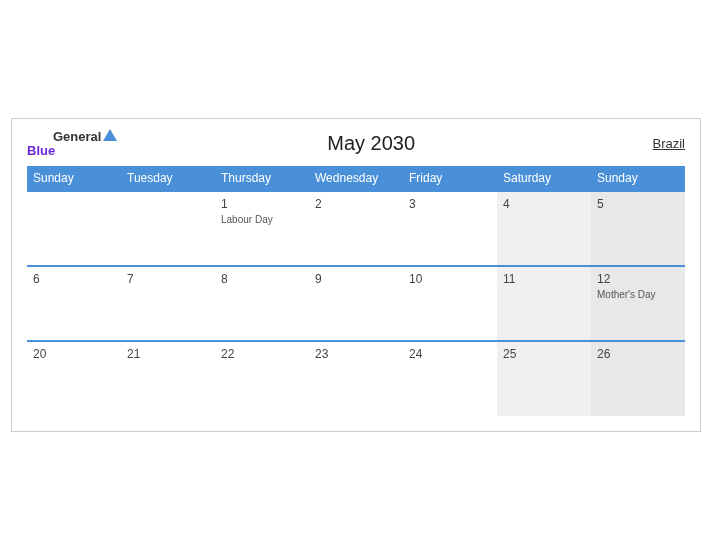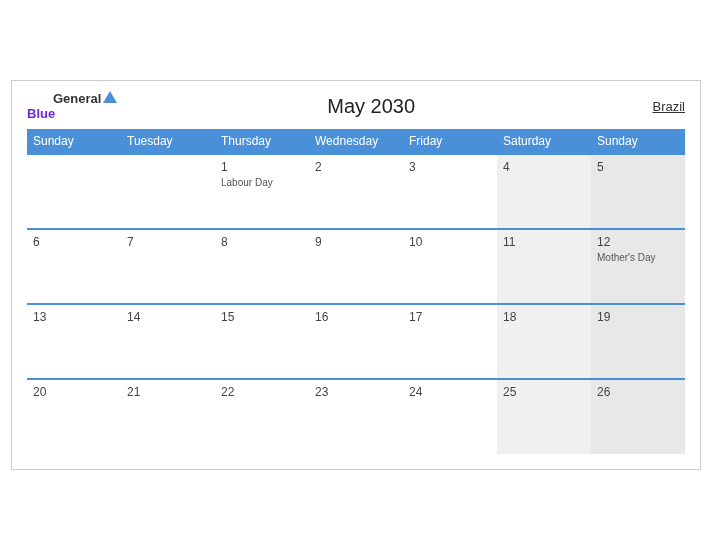--- a/index.html
+++ b/index.html
@@ -184,43 +184,20 @@
           <td class="weekend-sat">
             <span class="day-number">11</span>
           </td>
           <td class="weekend-sun">
             <span class="day-number">12</span>
             <span class="event-label">Mother's Day</span>
           </td>
         </tr>
         <tr>
           <td>
-            <span class="day-number">13</span>
-          </td>
-          <td>
-            <span class="day-number">14</span>
-          </td>
-          <td>
-            <span class="day-number">15</span>
-          </td>
-          <td>
-            <span class="day-number">16</span>
-          </td>
-          <td>
-            <span class="day-number">17</span>
-          </td>
-          <td class="weekend-sat">
-            <span class="day-number">18</span>
-          </td>
-          <td class="weekend-sun">
-            <span class="day-number">19</span>
-          </td>
-        </tr>
-        <tr>
-          <td>
             <span class="day-number">20</span>
           </td>
           <td>
             <span class="day-number">21</span>
           </td>
           <td>
             <span class="day-number">22</span>
           </td>
           <td>
             <span class="day-number">23</span>

